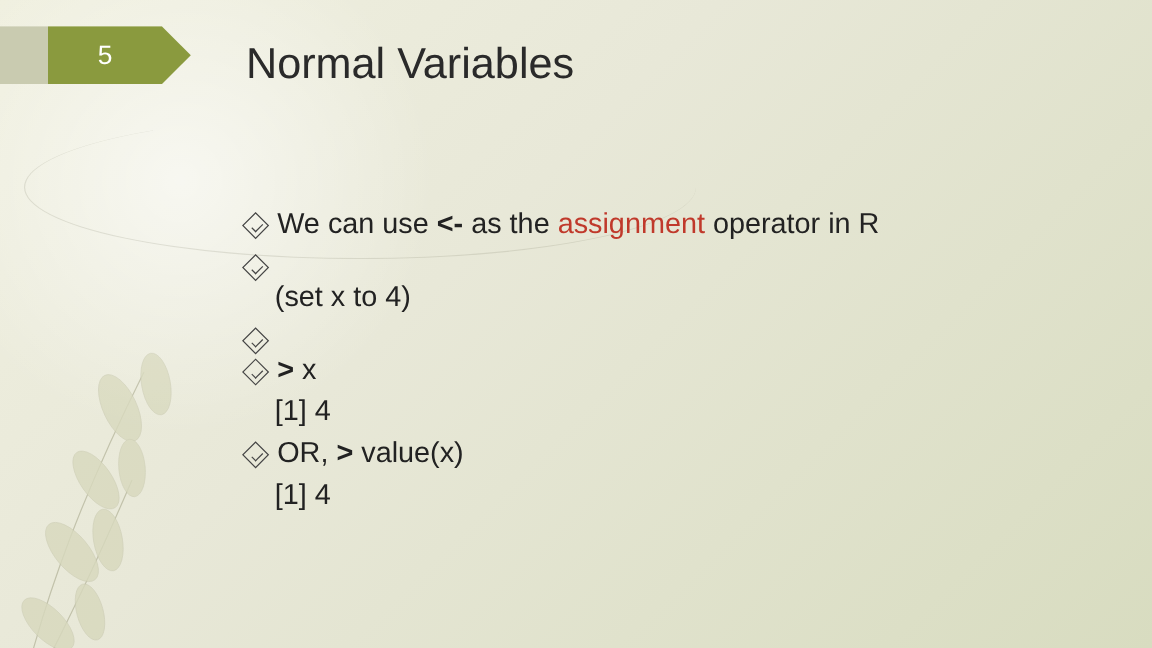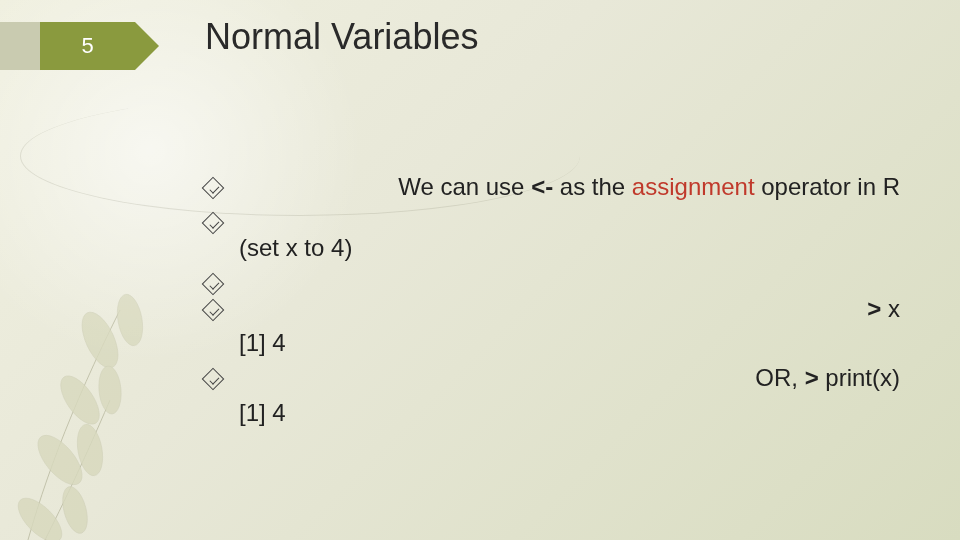--- a/index.html
+++ b/index.html
@@ -58,21 +58,21 @@
     right: -24px;
     top: 0;
     width: 0; height: 0;
     border-top: 24px solid transparent;
     border-bottom: 24px solid transparent;
     border-left: 24px solid #8a9a3e;
   }
   
   .title {
     position: absolute;
-    top: 16px;
+    top: 32px;
     left: 205px;
     font-size: 36px;
     font-weight: 400;
     color: #2a2a2a;
   }
   
   .arc {
     position: absolute;
     top: 96px;
     left: 20px;
@@ -88,40 +88,40 @@
   .content {
     position: absolute;
     top: 170px;
     left: 205px;
     right: 60px;
     font-size: 24px;
     color: #222;
     line-height: 1.45;
   }
   .row { display: block; }
-  .bullet-row { display: flex; align-items: flex-start; justify-content: space-between; }
+  .bullet-row { display: flex; align-items: flex-start; }
   .bullet-icon {
     width: 16px; height: 16px;
     margin-top: 10px;
     margin-right: 10px;
     flex-shrink: 0;
     transform: rotate(45deg);
     border: 1.5px solid #444;
     position: relative;
   }
   .bullet-icon::after {
     content: "";
     position: absolute;
     top: 2px; left: 6px;
     width: 4px; height: 8px;
     border-right: 1.5px solid #444;
     border-bottom: 1.5px solid #444;
     transform: rotate(0deg);
   }
-  .indent { margin-left: 34px; }
+  .indent { margin-left: 24px; }
   .bold { font-weight: bold; }
   .red { color: #c0392b; }
   .green { color: #2e8b3d; }
 </style>
 </head>
 <body>
 
 <div class="bg-highlight"></div>
 
 <div class="leaf-deco">
@@ -176,18 +176,18 @@
     <span class="bullet-icon"></span>
     <span>
       <span class="bold">&gt; </span><span>x</span>
     </span>
   </div>
   <div class="row indent">[1] 4</div>
 
   <div class="bullet-row row">
     <span class="bullet-icon"></span>
     <span>
-      <span>OR, </span><span class="bold">&gt; </span><span>print(x)</span>
+      <span>OR, </span><span class="bold">&gt; </span><span>value(x)</span>
     </span>
   </div>
   <div class="row indent">[1] 4</div>
 
 </div>
 
 </body></html>

